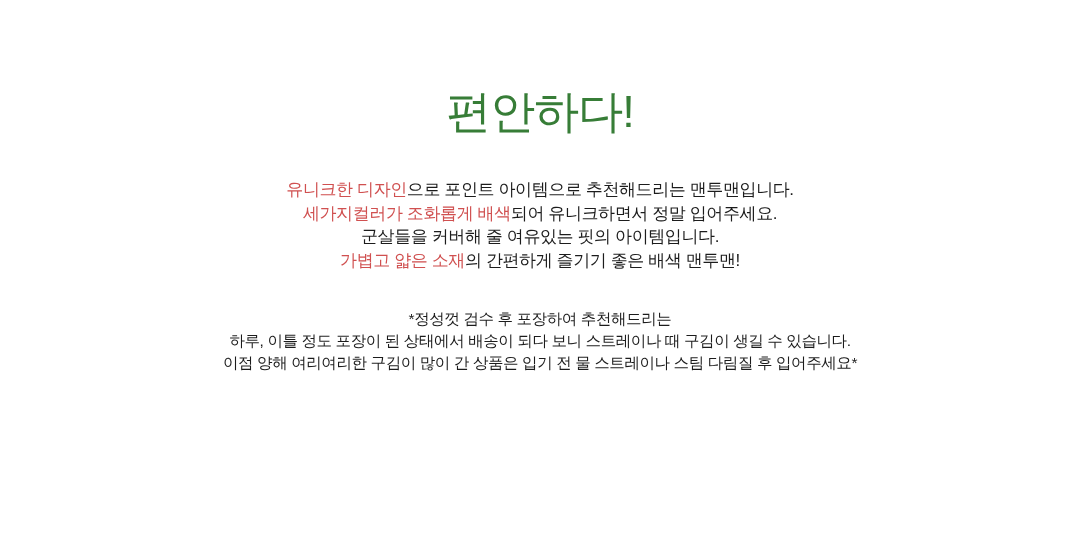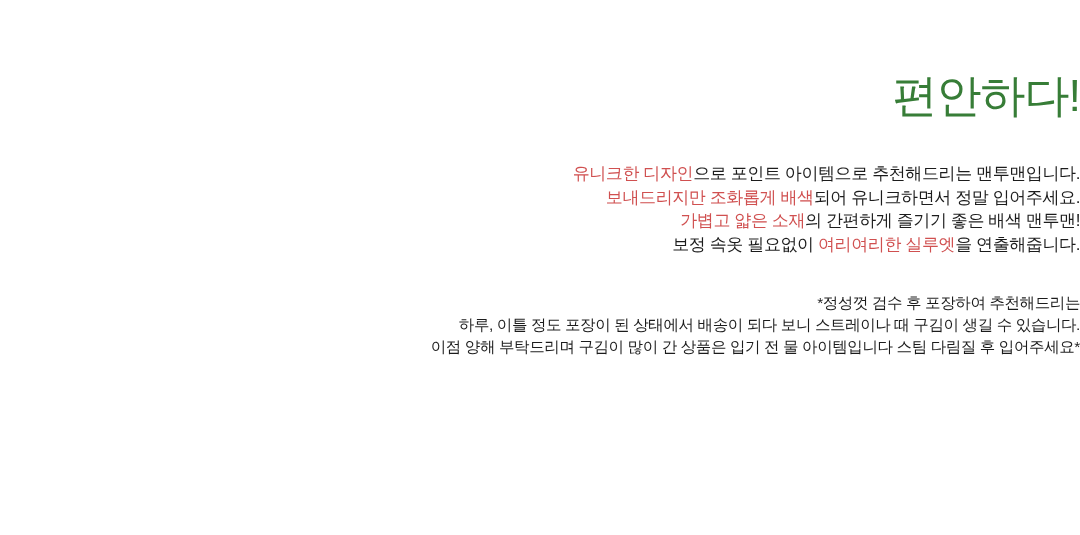--- a/index.html
+++ b/index.html
@@ -7,25 +7,25 @@
     --accent-red: #d05050;
     --body-text: #1c1c1c;
     --page-bg: #ffffff;
   }
   * { margin: 0; padding: 0; box-sizing: border-box; }
   html, body { background: var(--page-bg); }
   .page {
     position: relative;
     width: 1080px;
     height: 389px;
-    margin: 0 auto;
+    margin: 16px auto;
     background: var(--page-bg);
     overflow: hidden;
     font-family: "Liberation Sans", sans-serif;
-    text-align: right;
+    text-align: center;
   }
   .title {
     padding-top: 62px;
     font-size: 45px;
     line-height: 67px;
     font-weight: 400;
     letter-spacing: -1px;
     color: var(--title-green);
   }
   .title-line { display: block; }
@@ -50,24 +50,24 @@
 <body>
 
 <div class="page">
 
   <h1 class="title">
     <span class="title-line">편안하다!</span>
   </h1>
 
   <div class="desc">
     <p class="desc-line"><span class="accent">유니크한 디자인</span><span>으로 포인트 아이템으로 추천해드리는 맨투맨입니다.</span></p>
-    <p class="desc-line"><span class="accent">보내드리지만 조화롭게 배색</span><span>되어 유니크하면서 정말 입어주세요.</span></p>
+    <p class="desc-line"><span class="accent">세가지컬러가 조화롭게 배색</span><span>되어 유니크하면서 정말 입어주세요.</span></p>
+    <p class="desc-line"><span>군살들을 커버해 줄 여유있는 핏의 아이템입니다.</span></p>
     <p class="desc-line"><span class="accent">가볍고 얇은 소재</span><span>의 간편하게 즐기기 좋은 배색 맨투맨!</span></p>
-    <p class="desc-line"><span>보정 속옷 필요없이 </span><span class="accent">여리여리한 실루엣</span><span>을 연출해줍니다.</span></p>
   </div>
 
   <div class="notice">
     <p>*정성껏 검수 후 포장하여 추천해드리는</p>
     <p>하루, 이틀 정도 포장이 된 상태에서 배송이 되다 보니 스트레이나 때 구김이 생길 수 있습니다.</p>
-    <p>이점 양해 부탁드리며 구김이 많이 간 상품은 입기 전 물 아이템입니다 스팀 다림질 후 입어주세요*</p>
+    <p>이점 양해 여리여리한 구김이 많이 간 상품은 입기 전 물 스트레이나 스팀 다림질 후 입어주세요*</p>
   </div>
 
 </div>
 
 </body></html>

